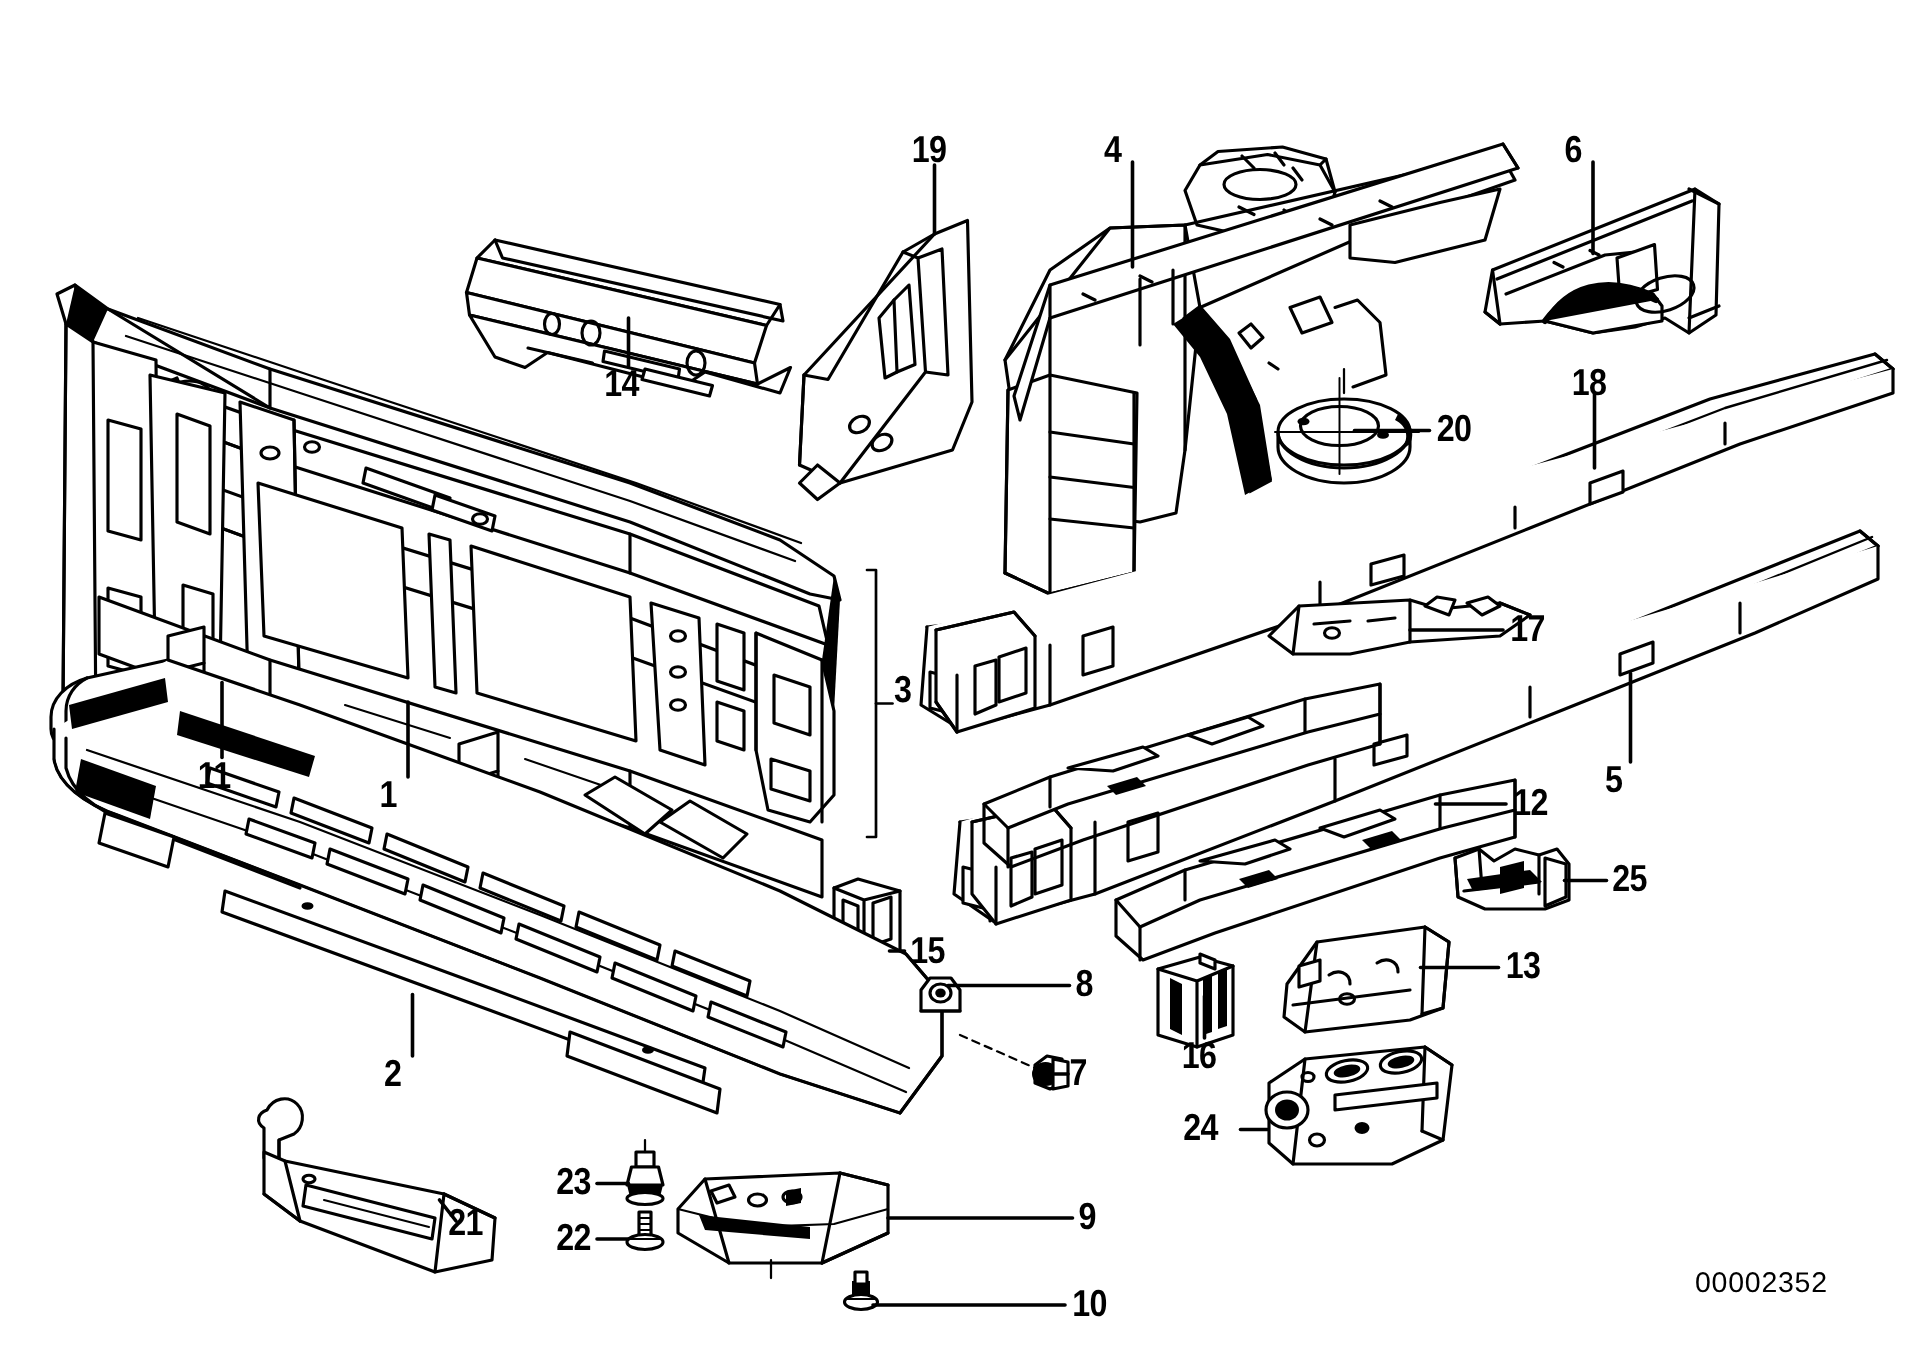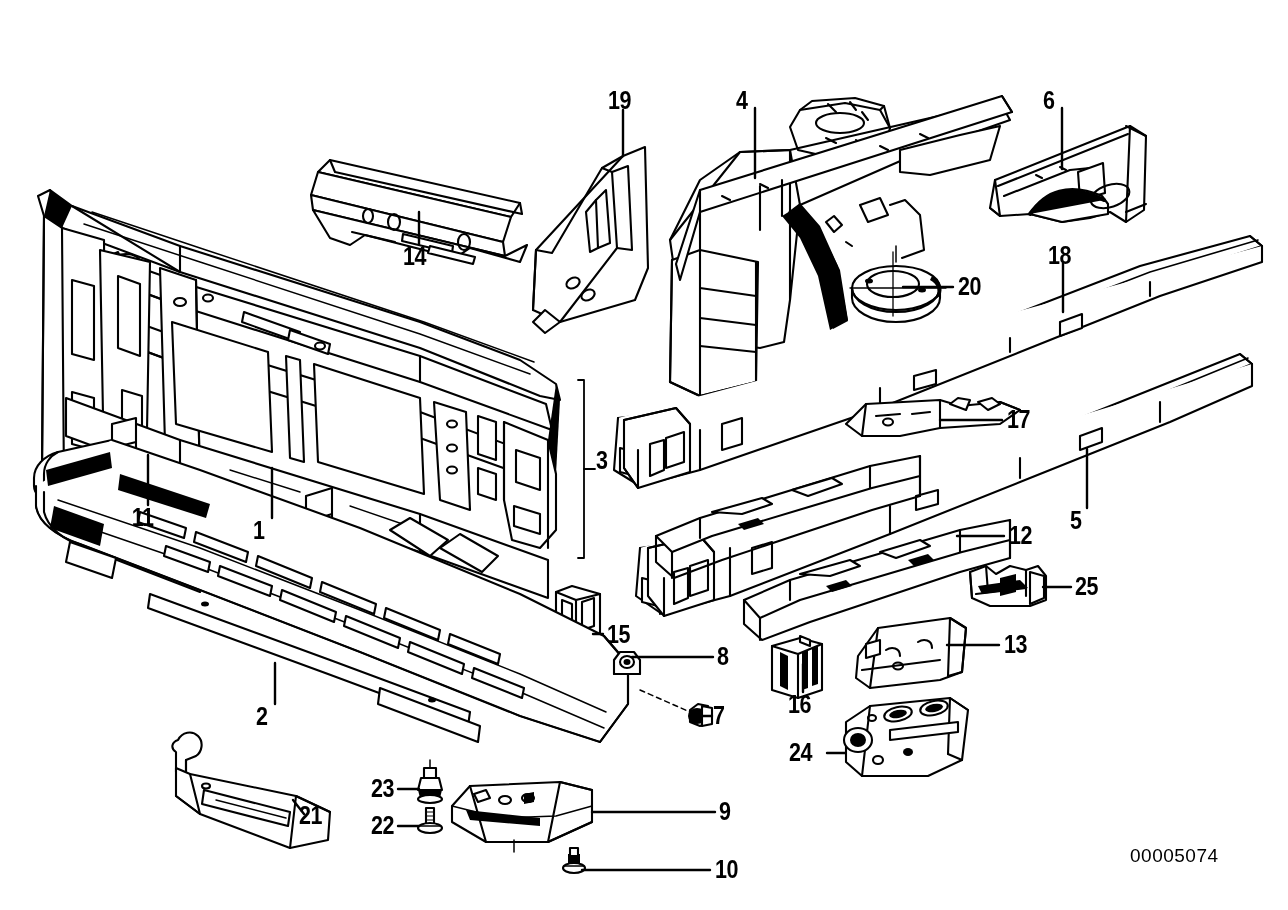--- a/index.html
+++ b/index.html
@@ -495,15 +495,15 @@
 <div class="callout" style="left:1005px;top:407px;">17</div>
 <div class="callout" style="left:1046px;top:243px;">18</div>
 <div class="callout" style="left:606px;top:88px;">19</div>
 <div class="callout" style="left:956px;top:274px;">20</div>
 <div class="callout" style="left:297px;top:803px;">21</div>
 <div class="callout" style="left:369px;top:813px;">22</div>
 <div class="callout" style="left:369px;top:776px;">23</div>
 <div class="callout" style="left:787px;top:740px;">24</div>
 <div class="callout" style="left:1073px;top:574px;">25</div>
 
-<div id="partnum">00005074</div>
+<div id="partnum">00002352</div>
 
 </div>
 
 </body></html>

